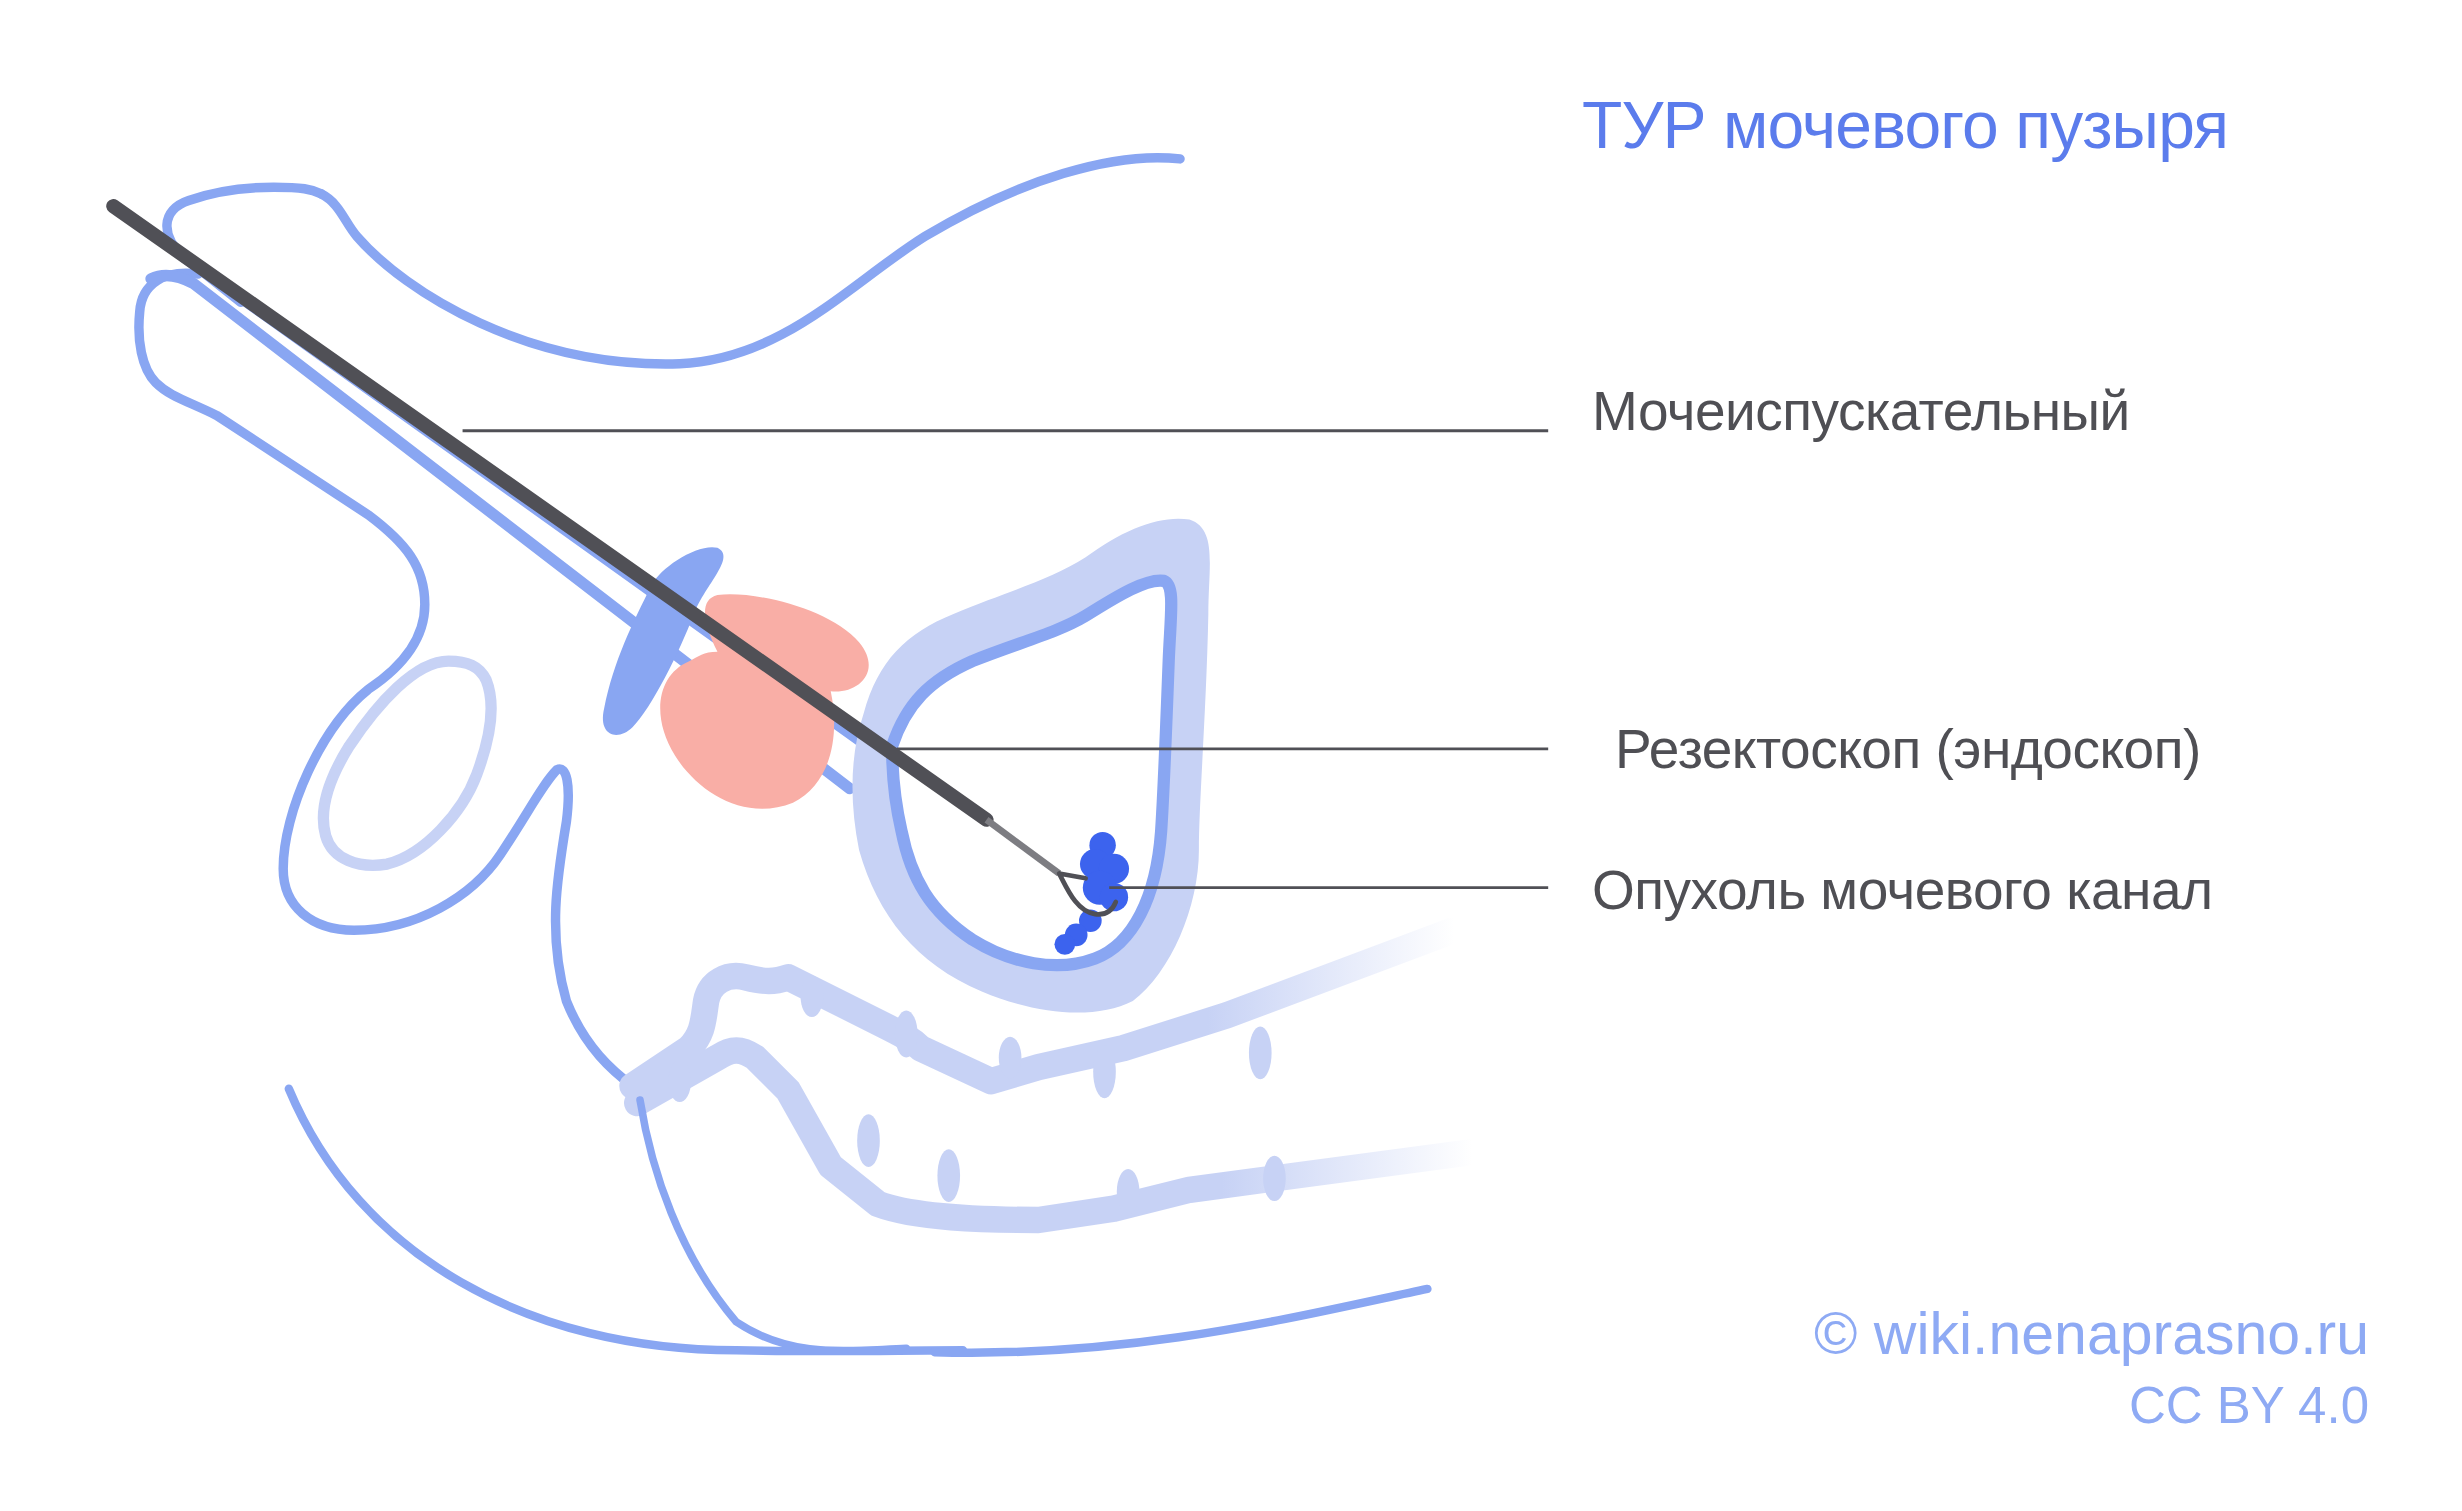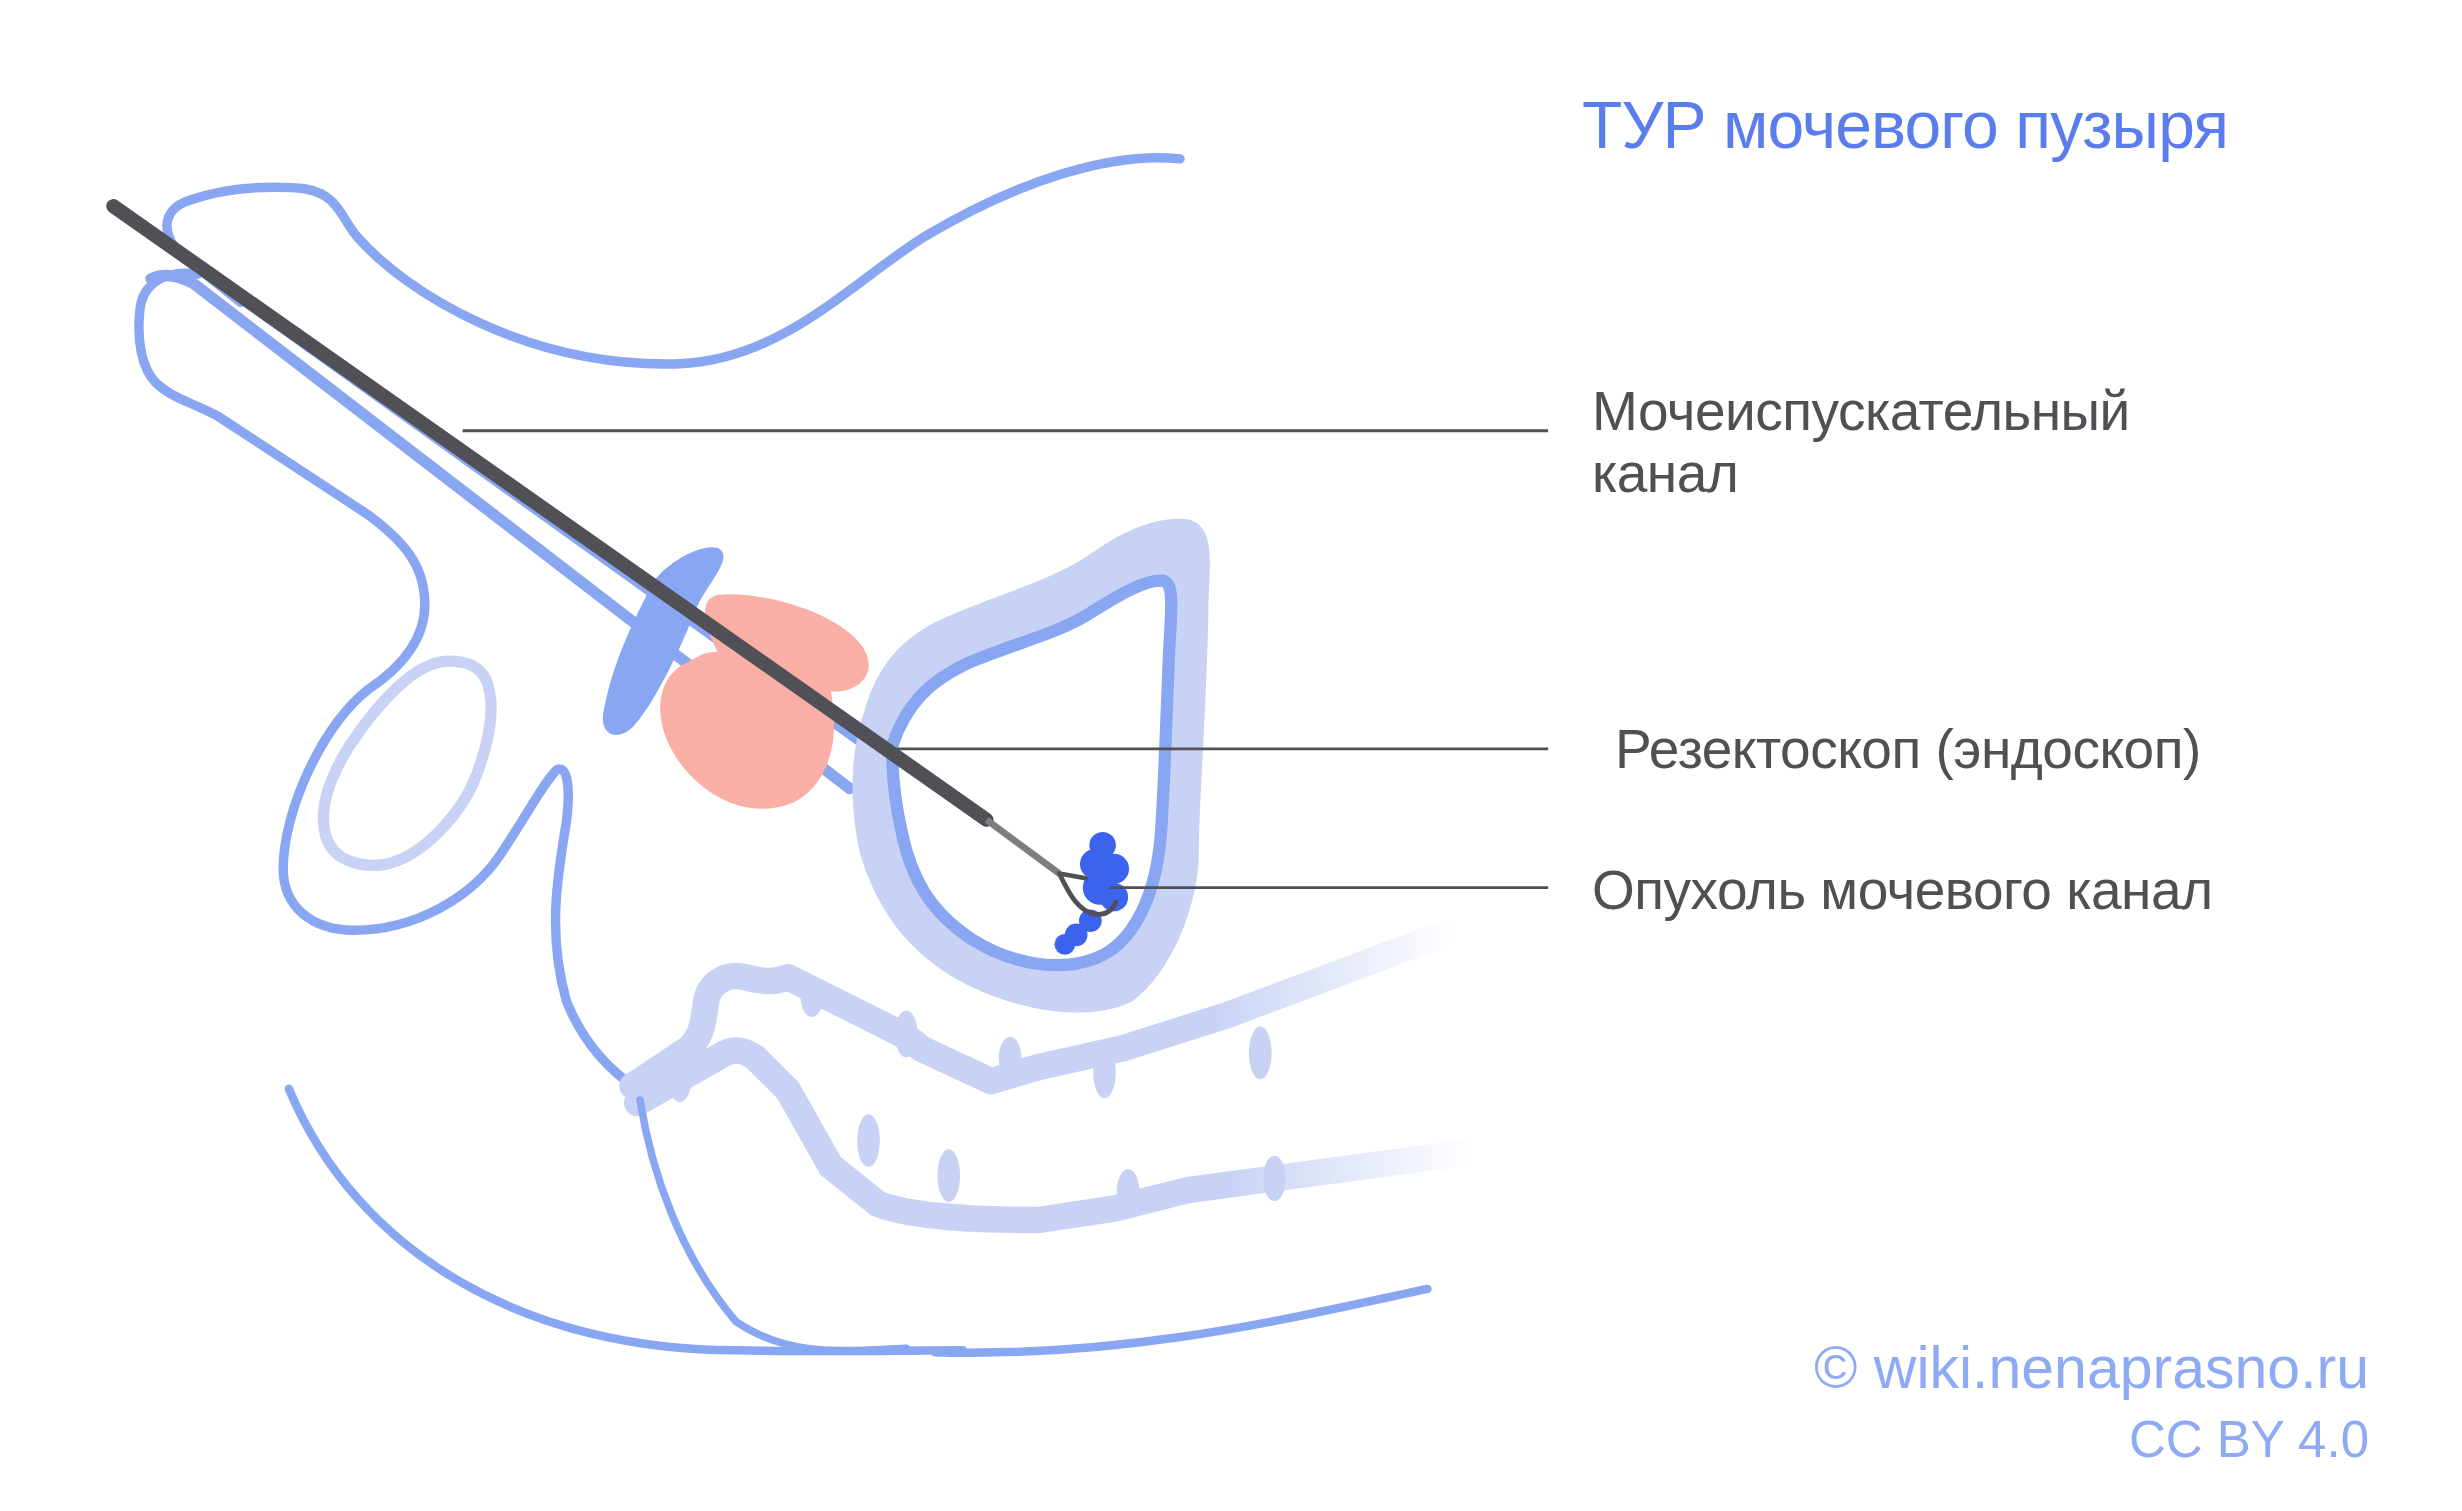--- a/index.html
+++ b/index.html
@@ -3,21 +3,21 @@
 <meta charset="utf-8">
 <style>
   html, body { margin:0; padding:0; background:#ffffff; }
   body { width:2462px; height:1512px; overflow:hidden; position:relative; font-family:"Liberation Sans", "DejaVu Sans", sans-serif; }
   #diagram { position:absolute; left:0; top:0; width:2462px; height:1512px; }
   .title { position:absolute; left:1582px; top:87px; color:#5b7cec; font-size:66px; line-height:77px; letter-spacing:-0.9px; }
   .label { position:absolute; left:1592px; color:#4f4f54; font-size:55px; line-height:62px; letter-spacing:-0.5px; }
   .lbl-urethra { top:380px; }
   .lbl-scope { top:718px;margin-left:23px; }
   .lbl-tumor { top:859px; }
-  .credit { position:absolute; right:93px; color:#8eaaf4; text-align:right;margin-top:34px; }
+  .credit { position:absolute; right:93px; color:#8eaaf4; text-align:right; }
   .credit-site { top:1301px; font-size:59px; line-height:66px; }
   .credit-lic { top:1377px; font-size:51px; line-height:57px; }
 </style>
 </head>
 <body>
 
 <svg id="diagram" viewBox="0 0 2608 1601" xmlns="http://www.w3.org/2000/svg">
   <defs>
     <linearGradient id="fadeR" x1="0" y1="0" x2="1" y2="0">
       <stop offset="0.7" stop-color="#c7d2f5" stop-opacity="1"></stop>
@@ -92,21 +92,20 @@
   <line x1="950" y1="793" x2="1640" y2="793" stroke="#505056" stroke-width="3"></line>
   <line x1="1175" y1="940" x2="1640" y2="940" stroke="#505056" stroke-width="3"></line>
 </svg>
 
 <div class="title">
   <div>ТУР мочевого пузыря</div>
 </div>
 
 <div class="label lbl-urethra">
   <div>Мочеиспускательный</div>
-  <div>канал</div>
 </div>
 
 <div class="label lbl-scope">
   <div>Резектоскоп (эндоскоп)</div>
 </div>
 
 <div class="label lbl-tumor">
   <div>Опухоль мочевого канал</div>
 </div>
 

